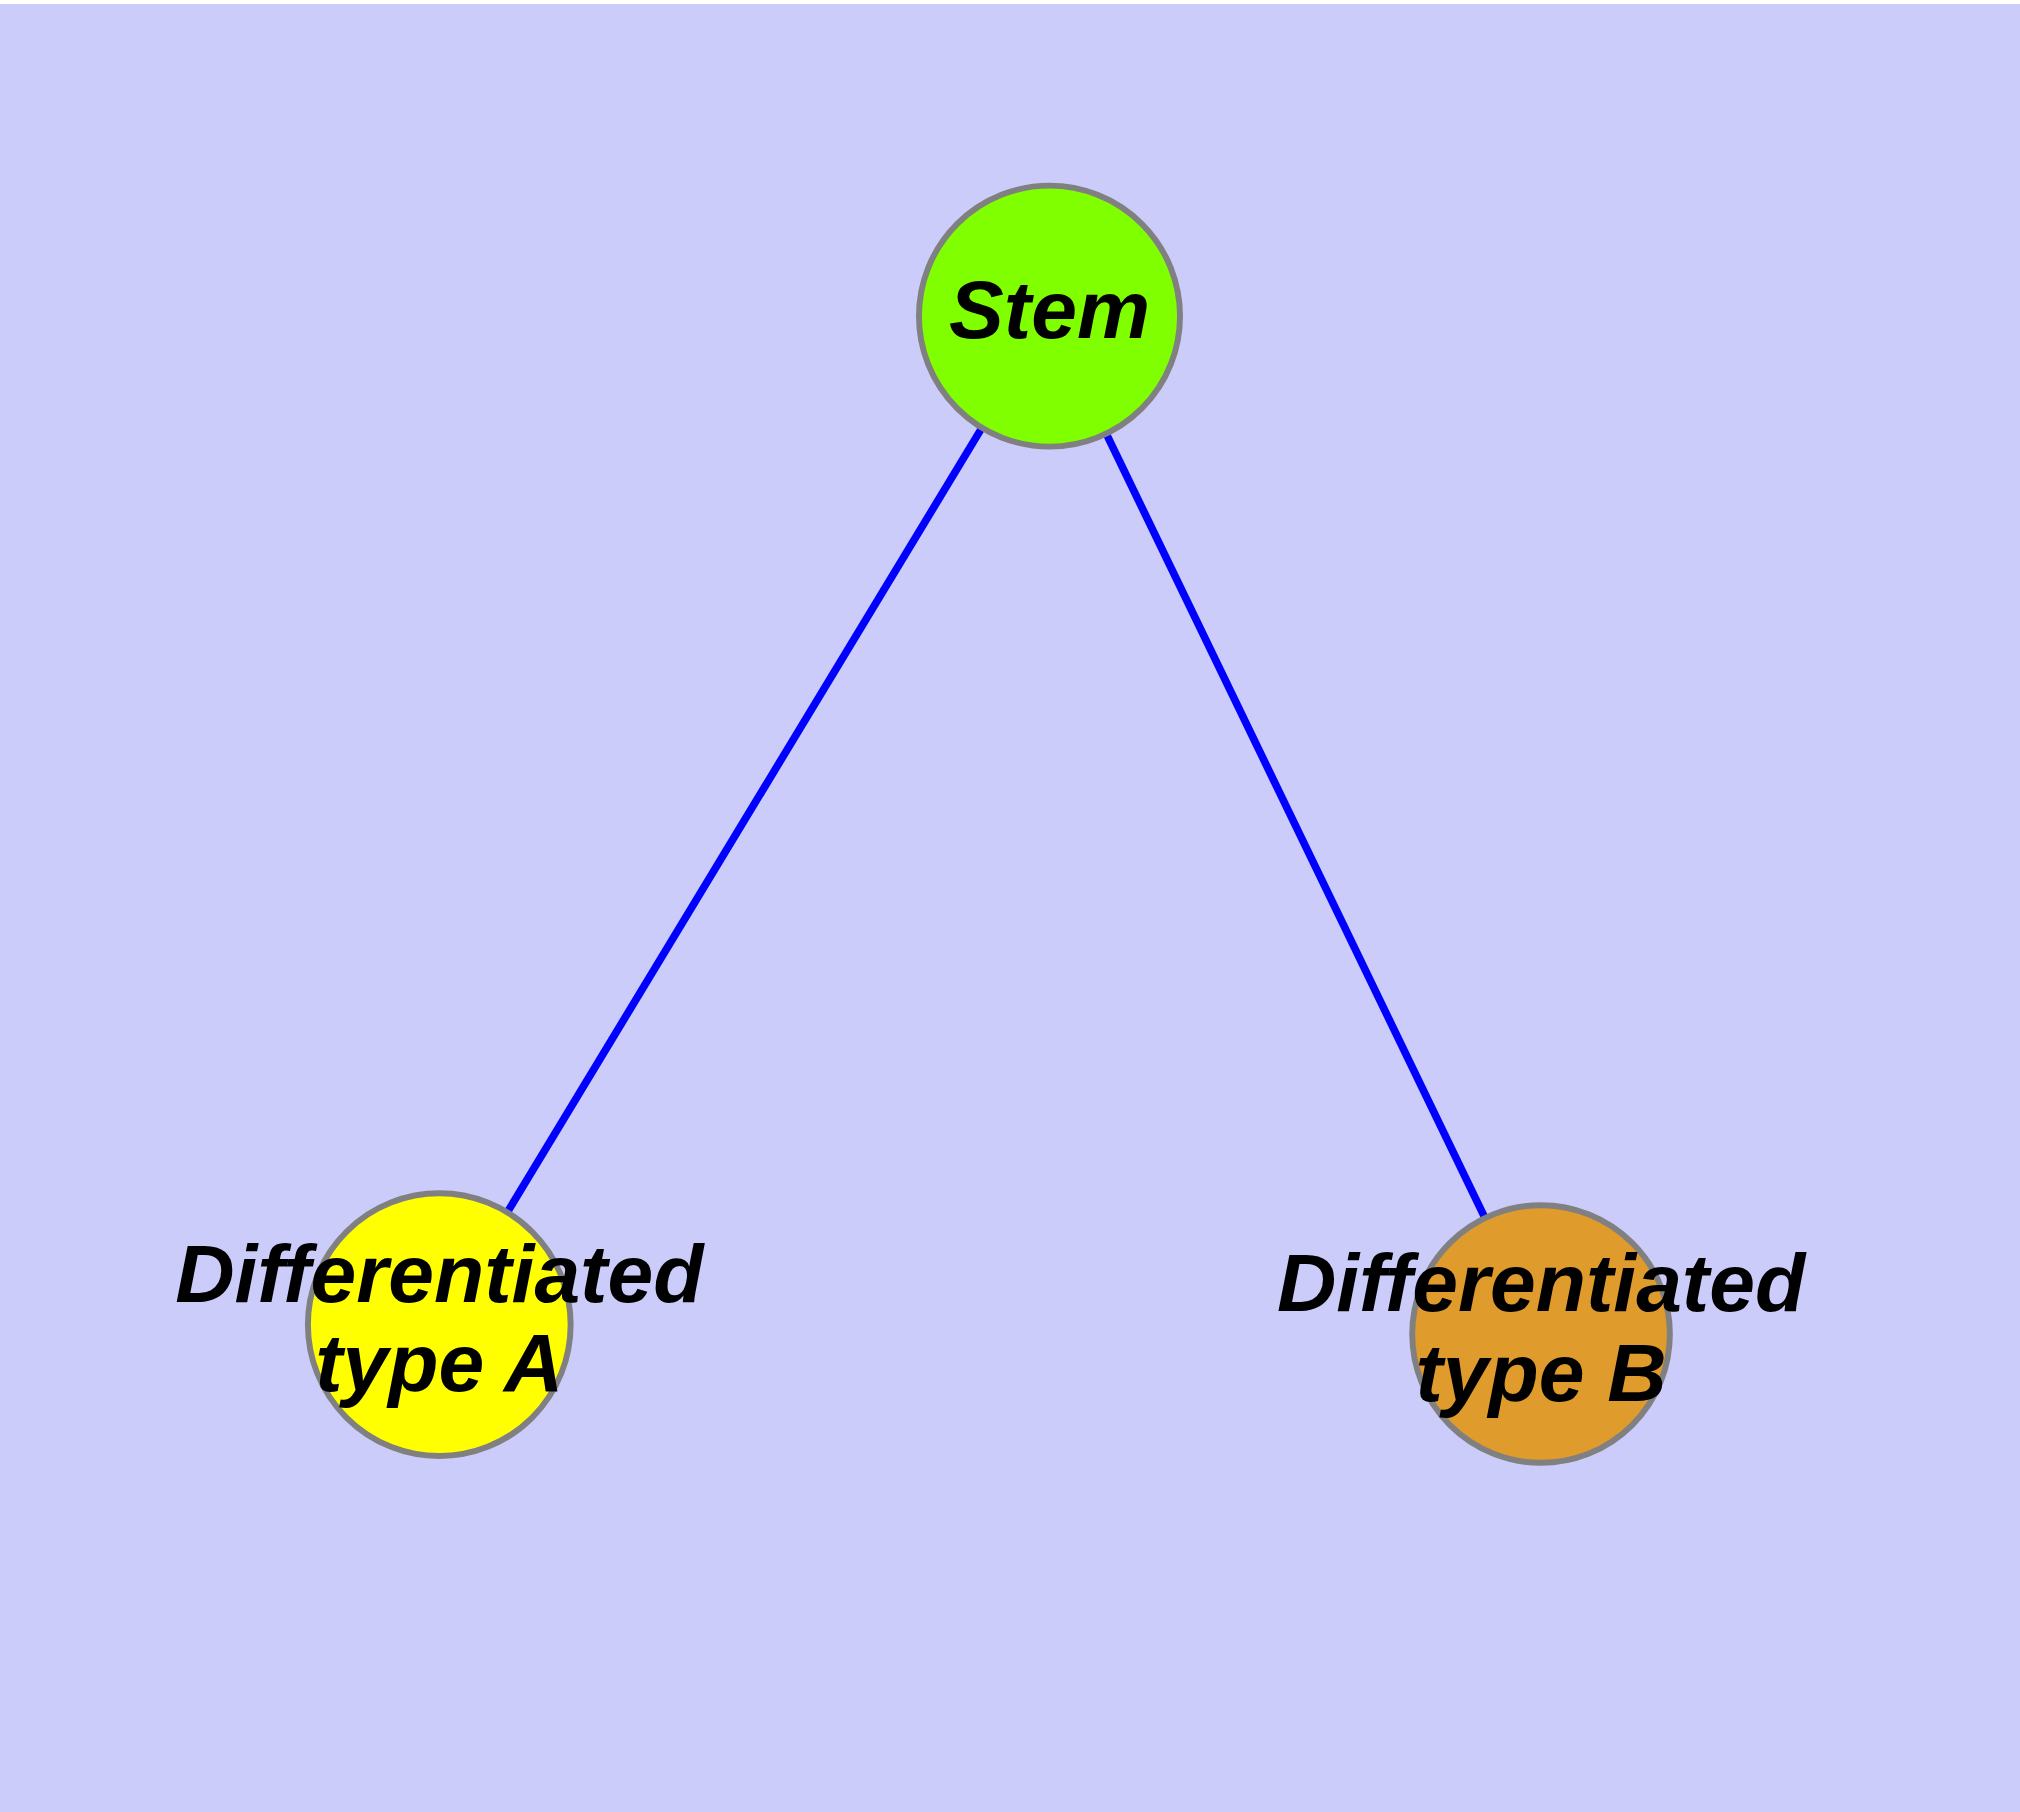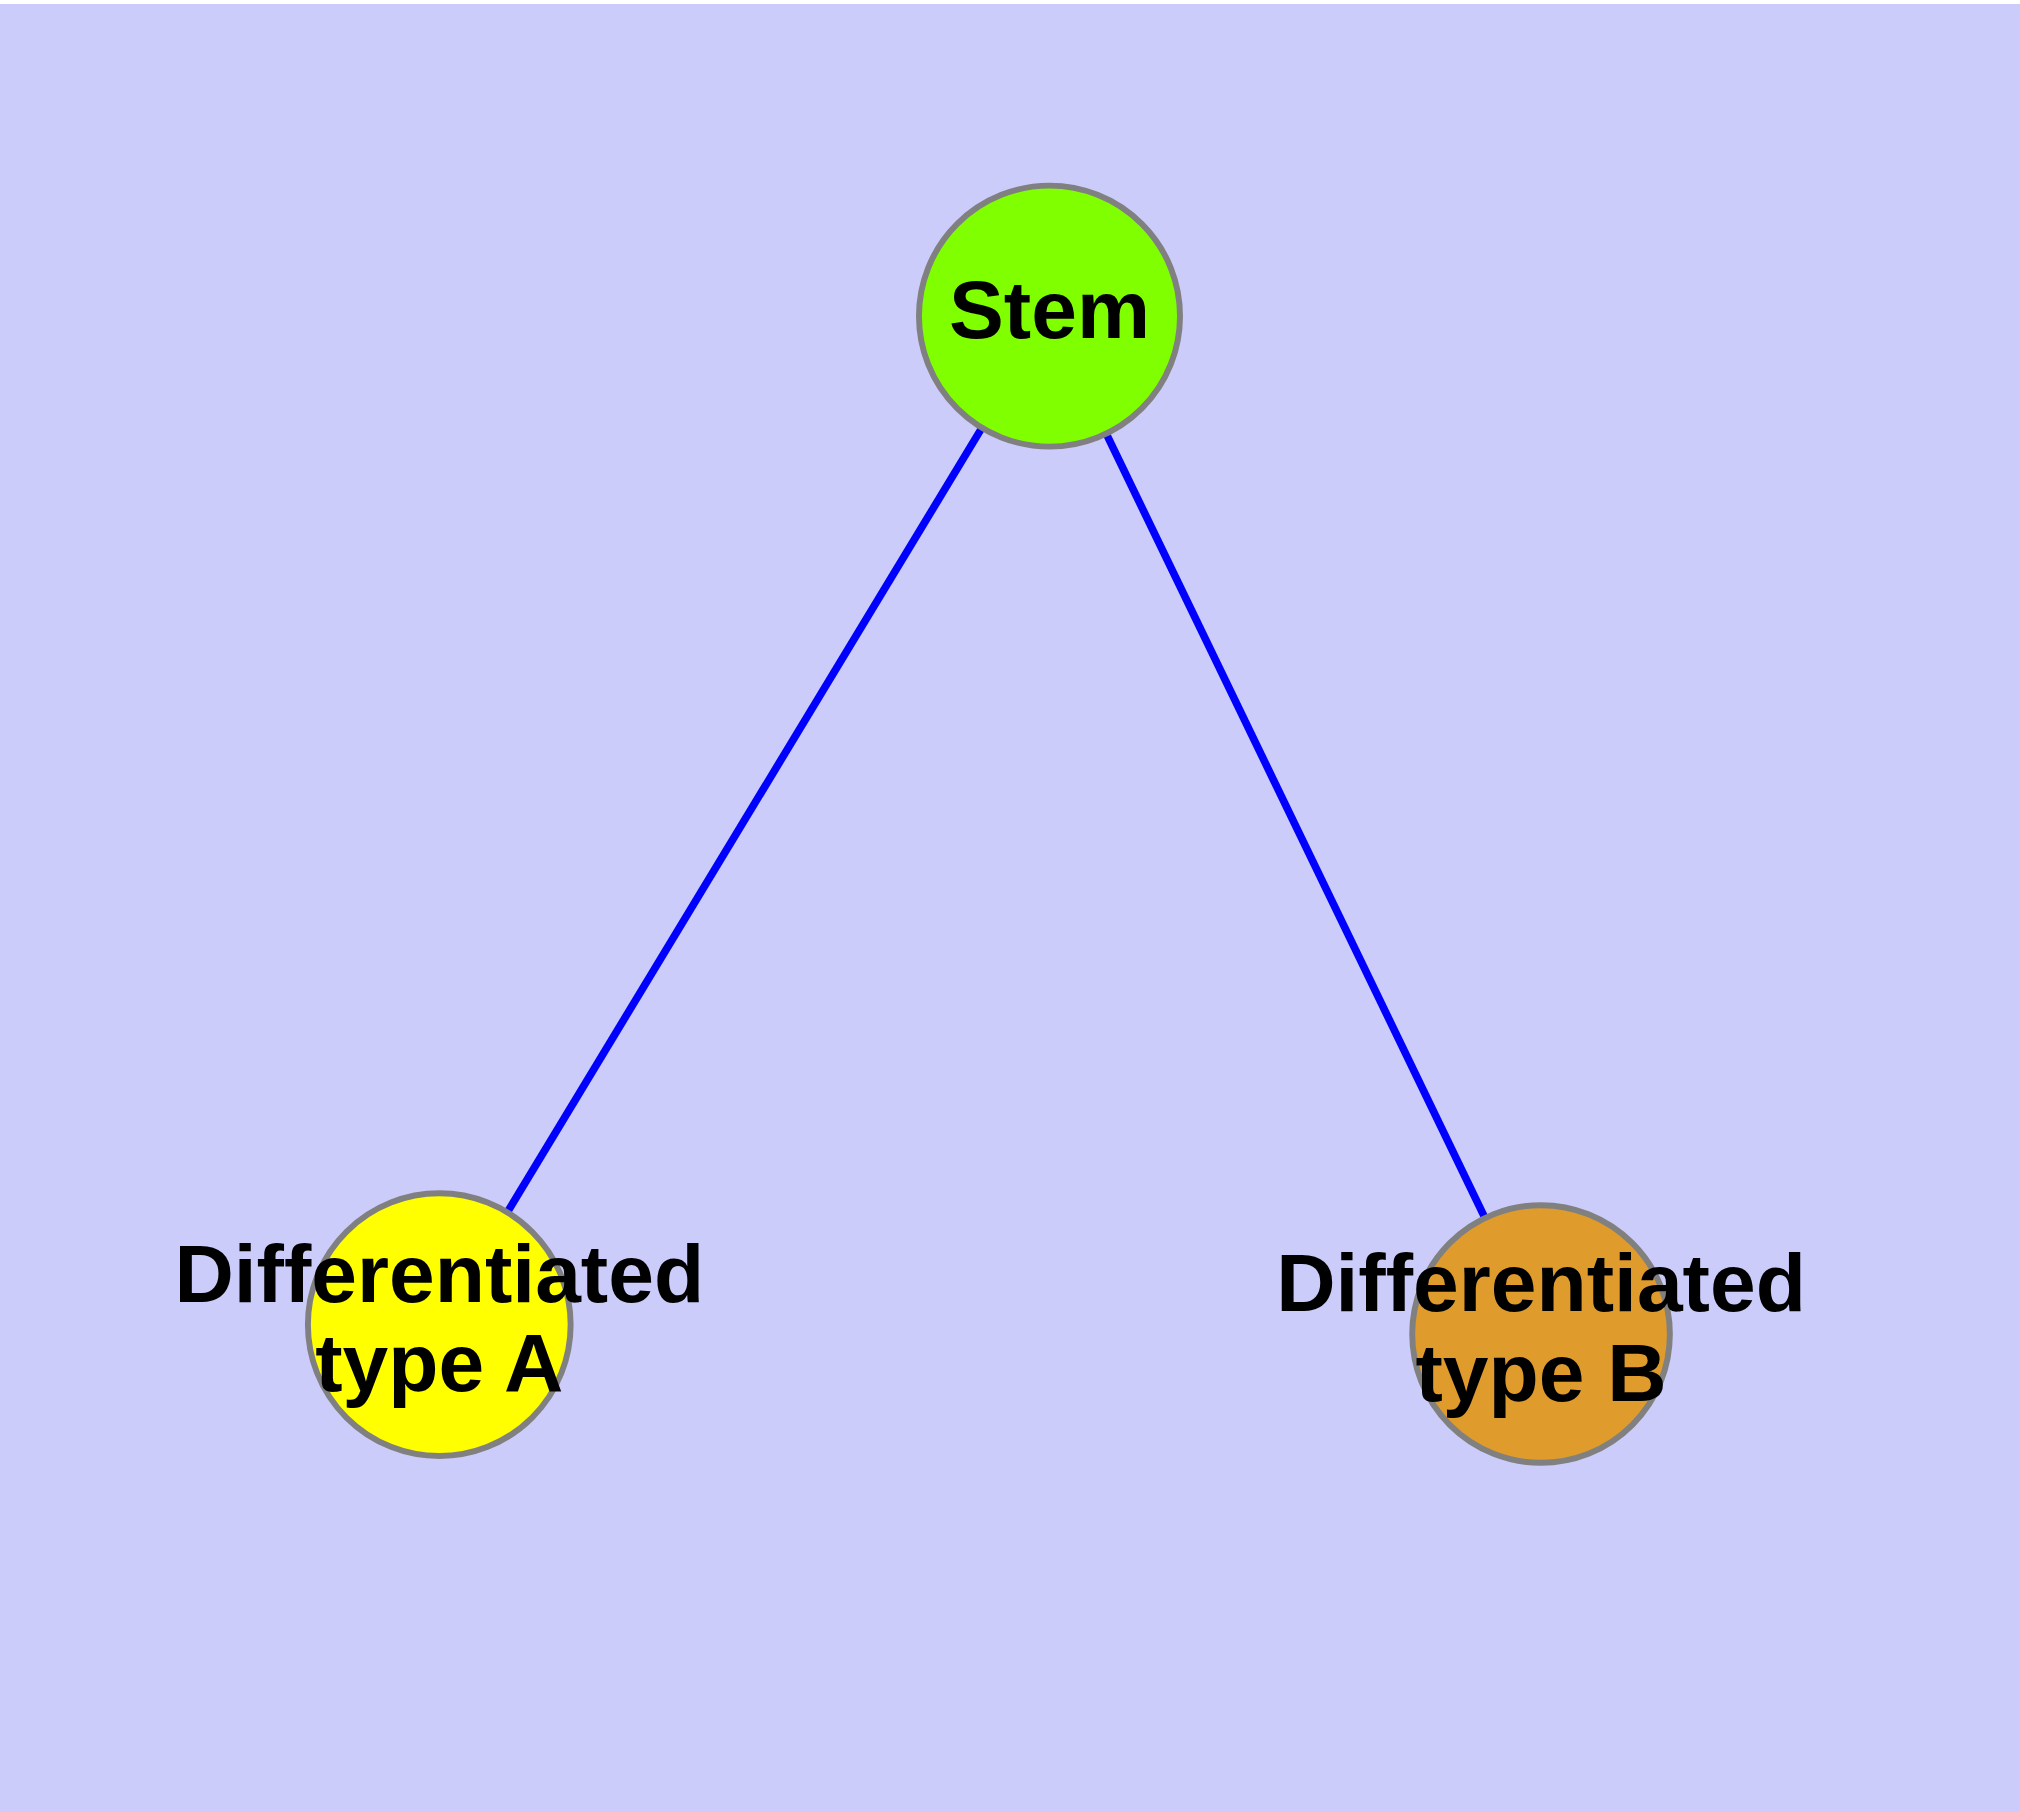--- a/index.html
+++ b/index.html
@@ -47,21 +47,21 @@
     font-size: 97px;
     fill: #000000;
     text-anchor: middle;
     dominant-baseline: middle;
     paint-order: normal;
   }
 </style>
 </head>
 <body>
 
-<div id="canvas" style="width: 2021px; height: 1812px; background: rgb(255, 255, 255);">
+<div id="canvas" style="width: 2021px; height: 1812px; background: rgb(255, 255, 255); font-style: italic;">
   <div id="plot-area" style="background: rgb(204, 204, 250); width: 2021px; height: 1808px;"></div>
 
   <svg id="graph-svg" viewBox="0 0 2384 2138" xmlns="http://www.w3.org/2000/svg">
 
     <g id="edges-layer">
         <line class="edge-line" x1="1160.3503703934753" y1="501.33758226633967" x2="596.1672938039017" y2="1433.8068338518847" stroke="#0000ff" stroke-width="9"></line>
         <line class="edge-line" x1="1303.231230375368" y1="508.07363393244316" x2="1753.63851936297" y2="1440.7273478533227" stroke="#0000ff" stroke-width="9"></line>
       </g>
     <g id="nodes-layer">
         <circle class="node-circle" cx="1238" cy="373" r="154" fill="#7fff00" stroke="#808080" stroke-width="7"></circle>

